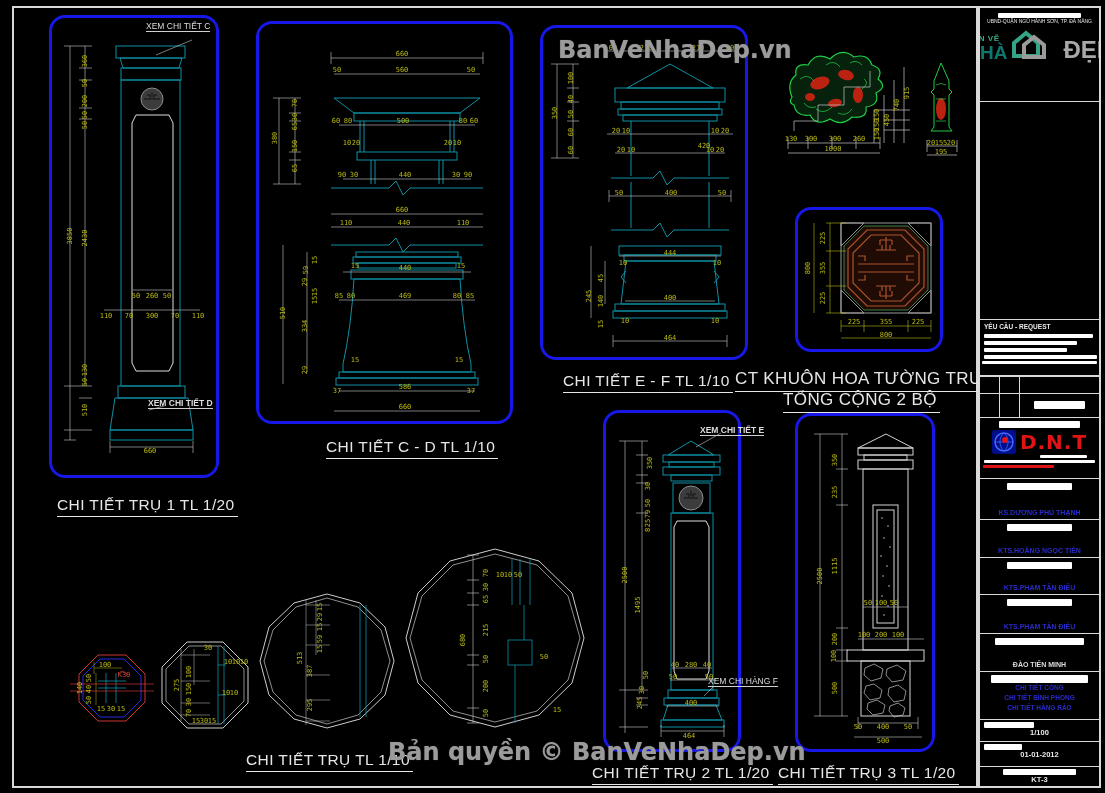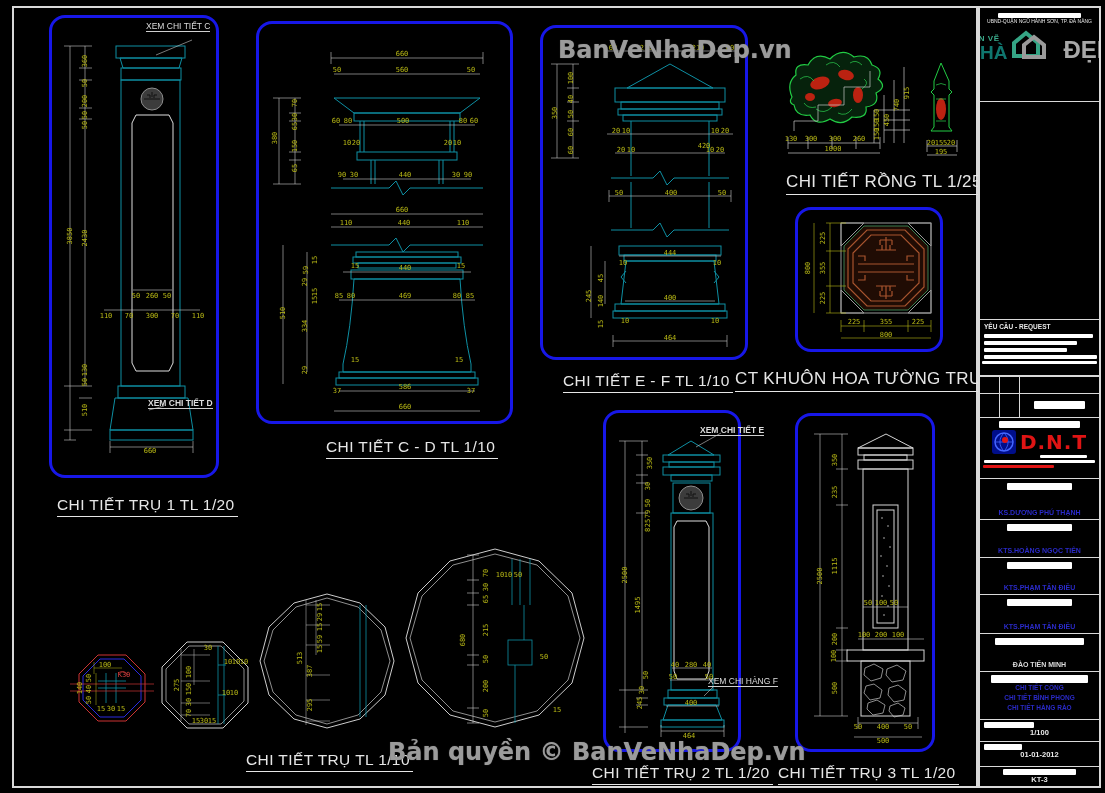--- a/index.html
+++ b/index.html
@@ -287,21 +287,20 @@
         <span class="dim rot" style="left: 97px; top: 99px;">150</span>
         <span class="dim rot" style="left: 107px; top: 85px;">450</span>
         <span class="dim rot" style="left: 117px; top: 70px;">740</span>
         <span class="dim rot" style="left: 127px; top: 58px;">915</span>
         <span class="dim" style="left: 151px; top: 108px;">20</span>
         <span class="dim" style="left: 161px; top: 108px;">155</span>
         <span class="dim" style="left: 171px; top: 108px;">20</span>
         <span class="dim" style="left: 161px; top: 117px;">195</span>
       </div>
   </div>
-  <span class="lbl big" style="left:786px;top:172px;">CHI TIẾT RỒNG  TL 1/25</span>
 
   <div class="draw bluebox" style="left:795px;top:207px;width:148px;height:145px;">
     <svg width="148" height="145">
       <g stroke="#9a9a9a" fill="none" stroke-width="1">
         <rect x="43" y="13" width="90" height="90"></rect>
         <path d="M43,13 L66,13 L43,36 Z M133,13 L110,13 L133,36 Z M43,103 L66,103 L43,80 Z M133,103 L110,103 L133,80 Z"></path>
       </g>
       <path d="M66,16 L110,16 L130,36 L130,80 L110,100 L66,100 L46,80 L46,36 Z" fill="#200c04" stroke="#3a7d4f" stroke-width="1"></path>
       <g stroke="#a8542e" fill="none" stroke-width="1.2">
         <path d="M69,20 L107,20 L126,39 L126,77 L107,96 L69,96 L50,77 L50,39 Z"></path>
@@ -321,20 +320,21 @@
         <span class="dim rot" style="left: 25px; top: 28px;">225</span>
         <span class="dim rot" style="left: 25px; top: 58px;">355</span>
         <span class="dim rot" style="left: 25px; top: 88px;">225</span>
         <span class="dim" style="left: 56px; top: 112px;">225</span>
         <span class="dim" style="left: 88px; top: 112px;">355</span>
         <span class="dim" style="left: 120px; top: 112px;">225</span>
         <span class="dim" style="left: 88px; top: 125px;">800</span>
       </div>
   </div>
   <span class="lbl big" style="left:735px;top:369px;">CT KHUÔN HOA TƯỜNG TRƯỚC</span>
+  <span class="lbl big" style="left:783px;top:390px;">TỔNG CỘNG 2 BỘ</span>
 
   <div class="draw" style="left:60px;top:545px;width:530px;height:205px;">
     <svg width="530" height="205">
 
       <path d="M85,129 L66,110 L38,110 L19,129 L19,157 L38,176 L66,176 L85,157 Z" fill="none" stroke="#cc3333" stroke-width="1"></path>
       <path d="M81,131 L64,114 L40,114 L23,131 L23,155 L40,172 L64,172 L81,155 Z" fill="none" stroke="#2a2ae0" stroke-width="1"></path>
       <g stroke="#0e8fa3" stroke-width="0.8" fill="none">
           <path d="M38,136 H66 M38,143 H66 M46,128 V158 M56,128 V158"></path>
         </g>
       <g stroke="#cc3333" stroke-width="0.7" fill="none">

